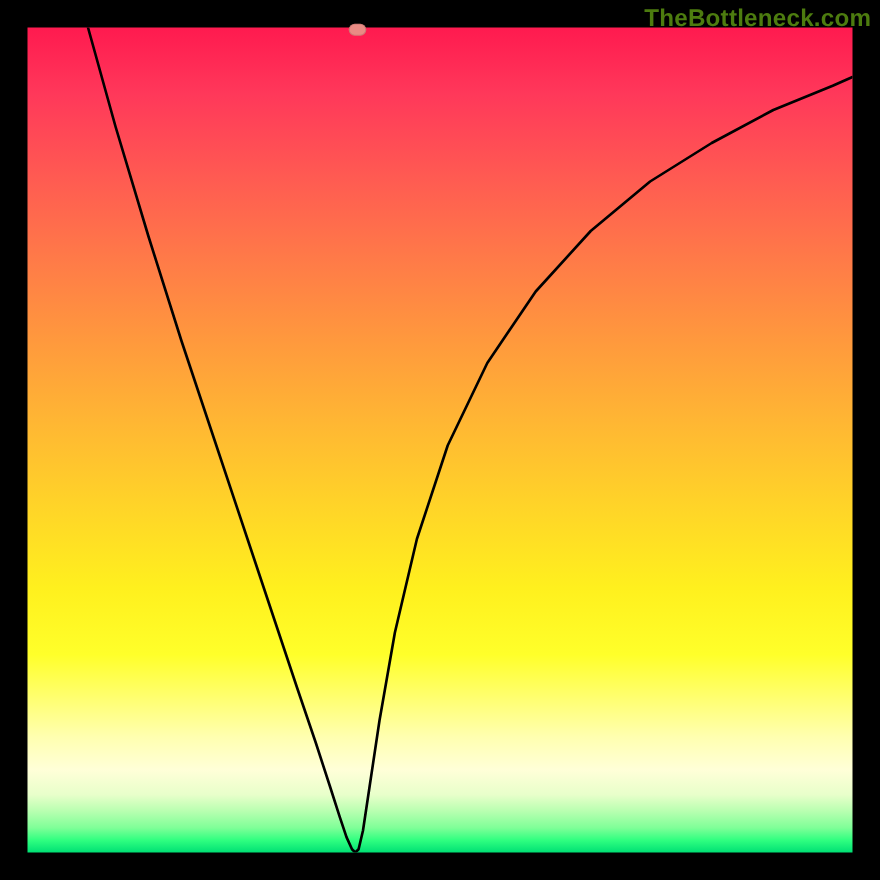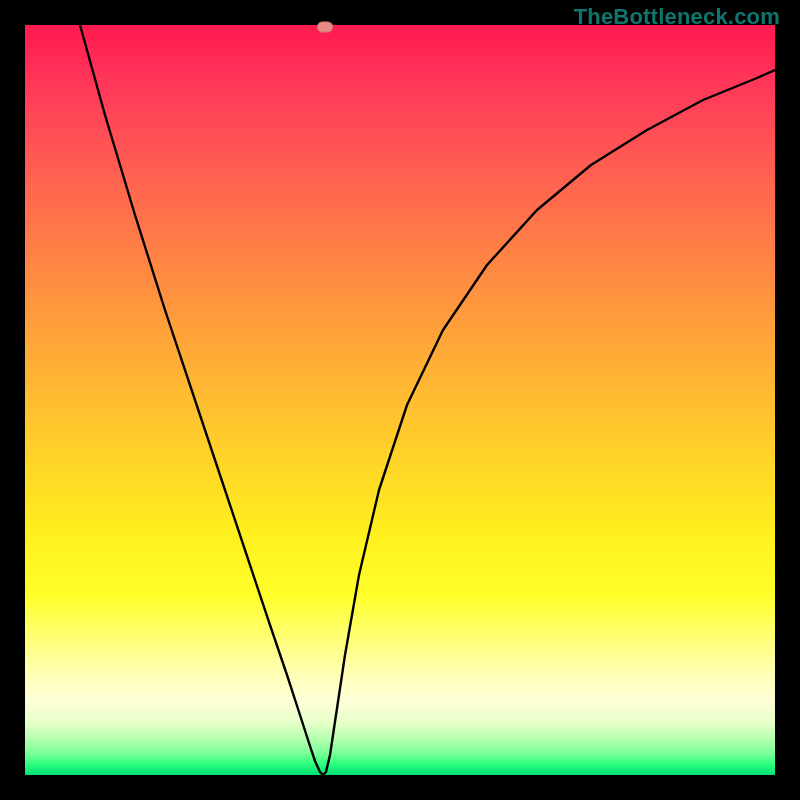--- a/index.html
+++ b/index.html
@@ -54,25 +54,25 @@
     width: 16px;
     height: 11px;
     border-radius: 6px;
     background: #e98b84;
     box-shadow: 0 0 0 1px rgba(0,0,0,0.12) inset;
     transform: translate(-50%, -50%);
   }
   .watermark {
     position: absolute;
     top: 4px;
-    right: 20px;
+    right: 8px;
     font-family: Arial, Helvetica, sans-serif;
     font-size: 22px;
     font-weight: 600;
-    color: #0f766e;
+    color: #4d7c0f;
     letter-spacing: 0.2px;
   }
 </style>
 </head>
 <body>
 
 <div class="frame">
   <div class="plot-area">
     <svg class="curve" viewBox="0 0 750 750" preserveAspectRatio="none">
       <path id="curve-path" fill="none" stroke="#000" stroke-width="2.4" stroke-linecap="round" stroke-linejoin="round" d="M55 0 L80 90 L110 190 L140 285 L170 375 L200 465 L225 540 L245 600 L262 650 L275 690 L284 718 L290 736 L295 747 L298 750 L301 747 L305 730 L311 690 L320 630 L334 550 L354 465 L382 380 L418 305 L462 240 L512 185 L566 140 L622 105 L678 75 L732 53 L750 45"></path>

